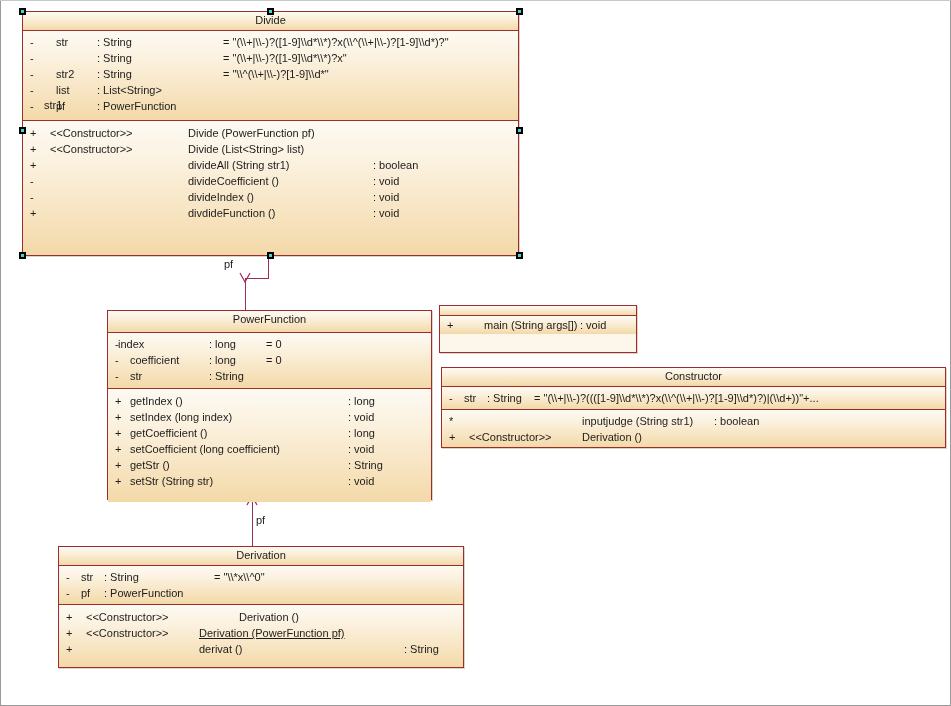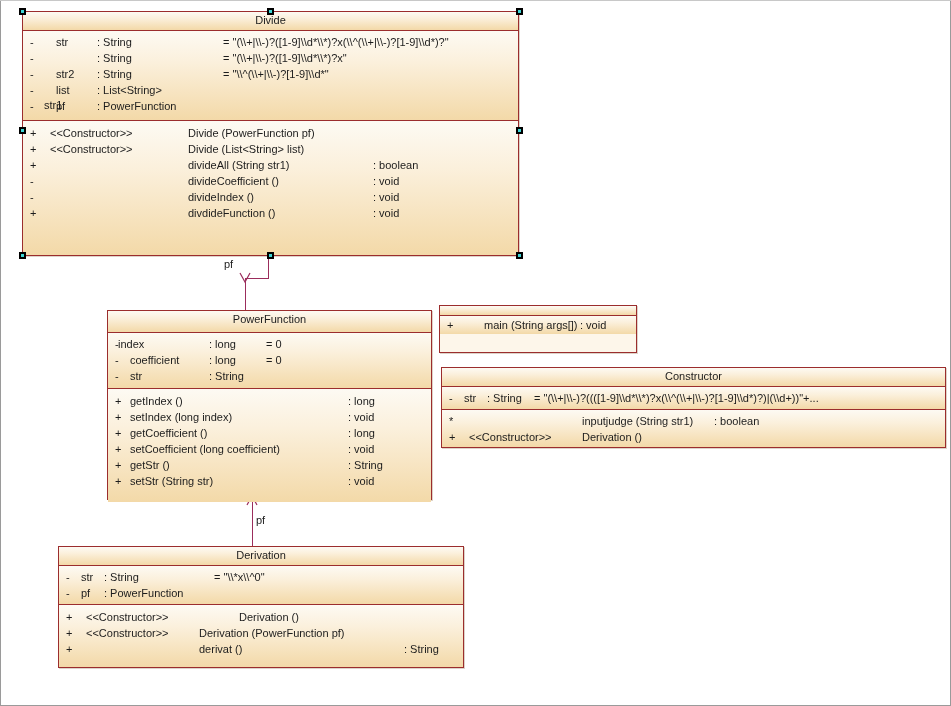--- a/index.html
+++ b/index.html
@@ -378,21 +378,21 @@
     <div class="uml-section last" style="height:62px; padding-top:4px;">
       <div class="uml-row">
         <span class="vis">+</span>
         <span class="stereo" style="left:27px;">&lt;&lt;Constructor&gt;&gt;</span>
         <span class="nm" style="left:140px;padding-left:40px;">Derivation ()</span>
         <span class="ret" style="left:345px;"></span>
       </div>
       <div class="uml-row">
         <span class="vis">+</span>
         <span class="stereo" style="left:27px;">&lt;&lt;Constructor&gt;&gt;</span>
-        <span class="nm" style="left:140px;">Derivation (PowerFunction pf)</span>
+        <span class="nm" style="left:140px;text-decoration:underline;">Derivation (PowerFunction pf)</span>
         <span class="ret" style="left:345px;"></span>
       </div>
       <div class="uml-row">
         <span class="vis">+</span>
         <span class="stereo" style="left:27px;"></span>
         <span class="nm" style="left:140px;">derivat ()</span>
         <span class="ret" style="left:345px;">: String</span>
       </div>
     </div>
   </div>

